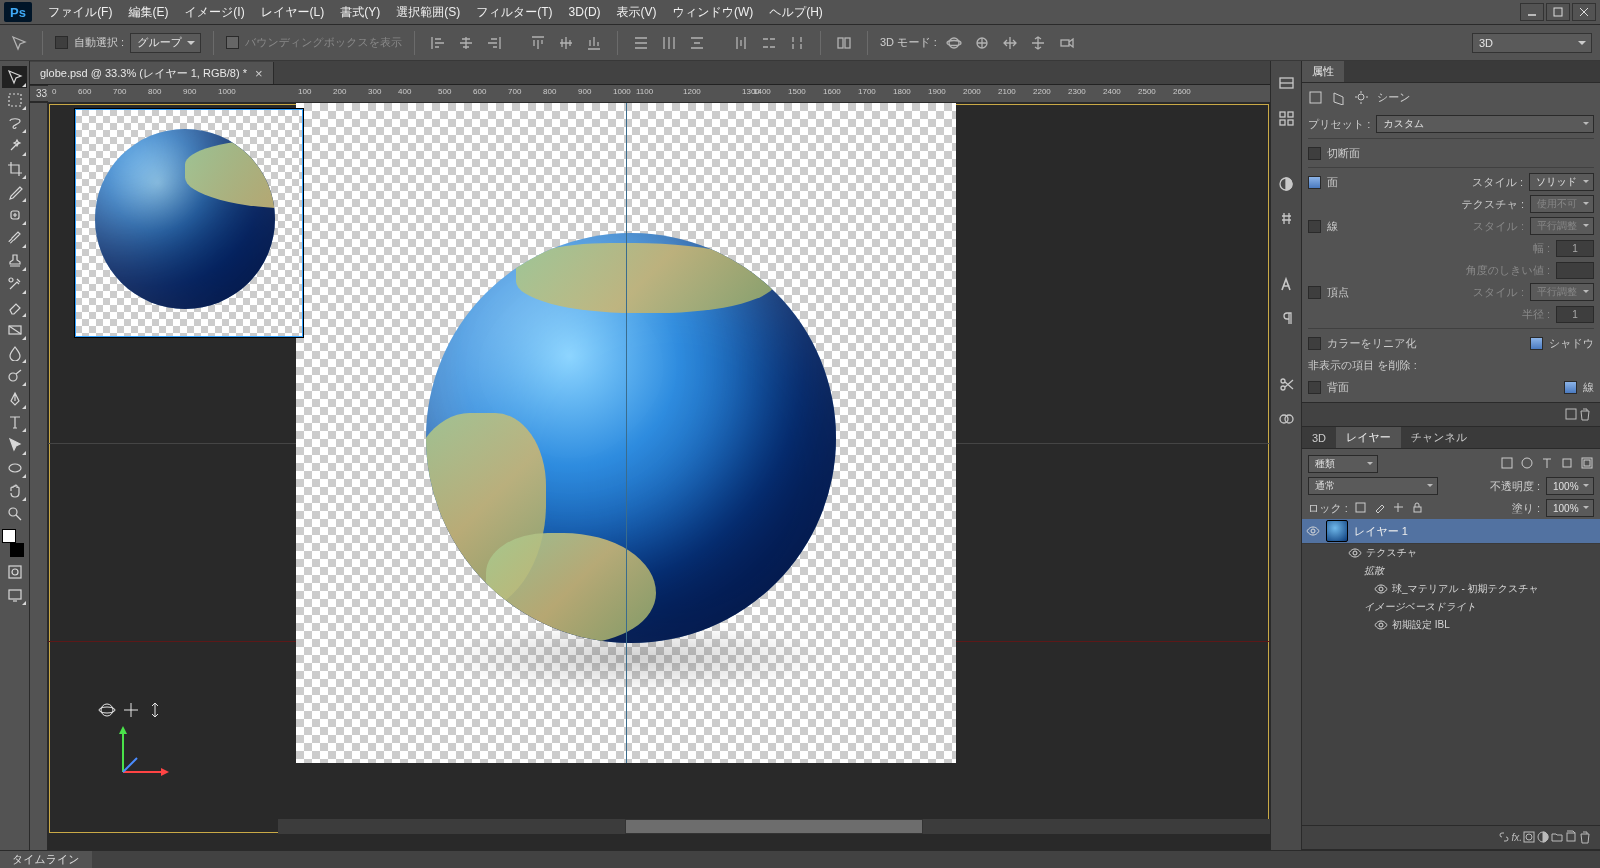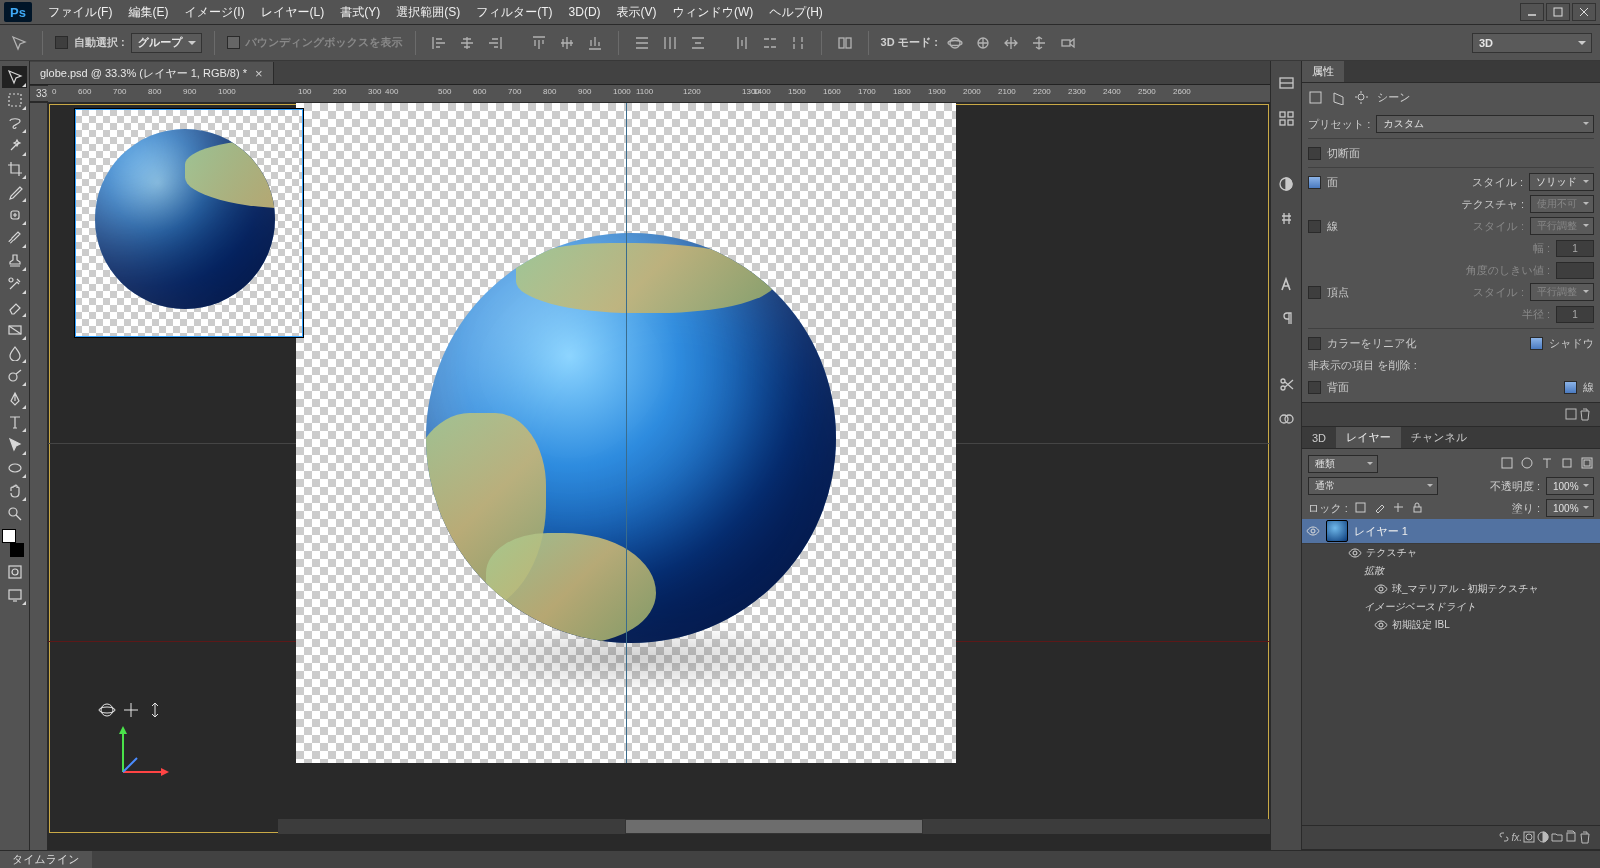--- a/index.html
+++ b/index.html
@@ -7,21 +7,21 @@
 
 
 .menubar { height:25px; background:#535353; border-bottom:1px solid #2a2a2a; display:flex; align-items:center; padding:0 4px; }
 .ps-logo { width:28px; height:20px; background:#001528; color:#3fa9f5; font-weight:bold; font-size:13px; display:flex; align-items:center; justify-content:center; border-radius:2px; margin-right:8px; }
 .menu-item { padding:3px 8px; color:#f0f0f0; font-size:12px; cursor:default; }
 .win-ctrl { margin-left:auto; display:flex; }
 .win-btn { width:24px; height:18px; border:1px solid #333; margin-left:2px; display:flex; align-items:center; justify-content:center; color:#ddd; background:#535353;}
 .win-btn svg{width:10px;height:10px;}
 
 
-.optionsbar { height:36px; background:#535353; border-bottom:1px solid #383838; display:flex; align-items:center; padding:0 8px; gap:6px;font-weight:bold; }
+.optionsbar { height:36px; background:#535353; border-bottom:1px solid #383838; display:flex; align-items:center; padding:0 8px; gap:6px; }
 .vsep { width:1px; height:24px; background:#6b6b6b; margin:0 6px; }
 .chk { width:13px; height:13px; border:1px solid #2a2a2a; background:#3e3e3e; display:inline-block; }
 .dd { background:#5a5a5a; border:1px solid #333; height:20px; padding:0 18px 0 6px; font-size:11px; color:#e6e6e6; position:relative; display:inline-flex; align-items:center; }
 .dd::after{ content:""; position:absolute; right:5px; top:7px; border:4px solid transparent; border-top-color:#ccc;}
 .lbl { color:#cfcfcf; font-size:11px; }
 .iconbtn { width:22px; height:22px; display:flex; align-items:center; justify-content:center; color:#ccc; }
 .iconbtn svg{width:16px;height:16px;stroke:#b3b3b3;fill:none;stroke-width:1.3;}
 
 
 .main { display:flex; height:calc(100% - 25px - 36px - 18px);}
@@ -429,21 +429,21 @@
       <div class="ruler-h">
         <span class="tick" style="left:4px">0</span>
         <span class="tick" style="left:30px">600</span>
         <span class="tick" style="left:65px">700</span>
         <span class="tick" style="left:100px">800</span>
         <span class="tick" style="left:135px">900</span>
         <span class="tick" style="left:170px">1000</span>
         <span class="tick" style="left:250px">100</span>
         <span class="tick" style="left:285px">200</span>
         <span class="tick" style="left:320px">300</span>
-        <span class="tick" style="left:337px">400</span>
+        <span class="tick" style="left:350px">400</span>
         <span class="tick" style="left:390px">500</span>
         <span class="tick" style="left:425px">600</span>
         <span class="tick" style="left:460px">700</span>
         <span class="tick" style="left:495px">800</span>
         <span class="tick" style="left:530px">900</span>
         <span class="tick" style="left:565px">1000</span>
         <span class="tick" style="left:588px">1100</span>
         <span class="tick" style="left:635px">1200</span>
         <span class="tick" style="left:694px">1300</span>
         <span class="tick" style="left:705px">1400</span>

